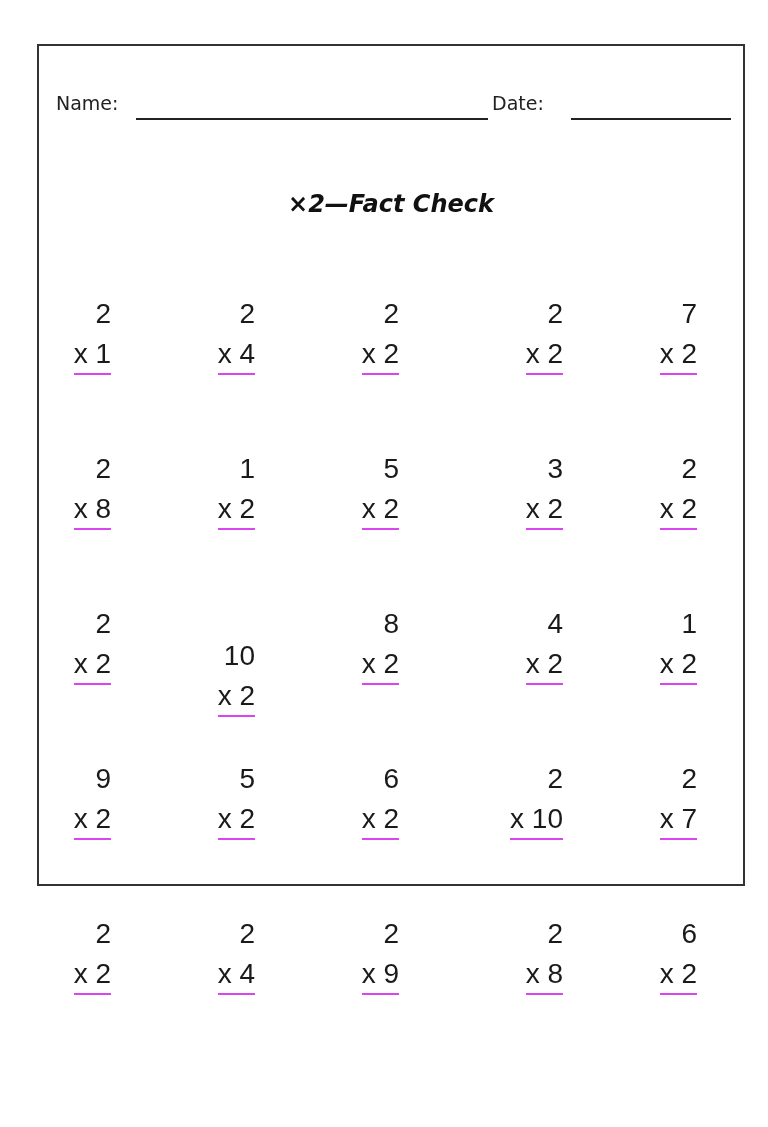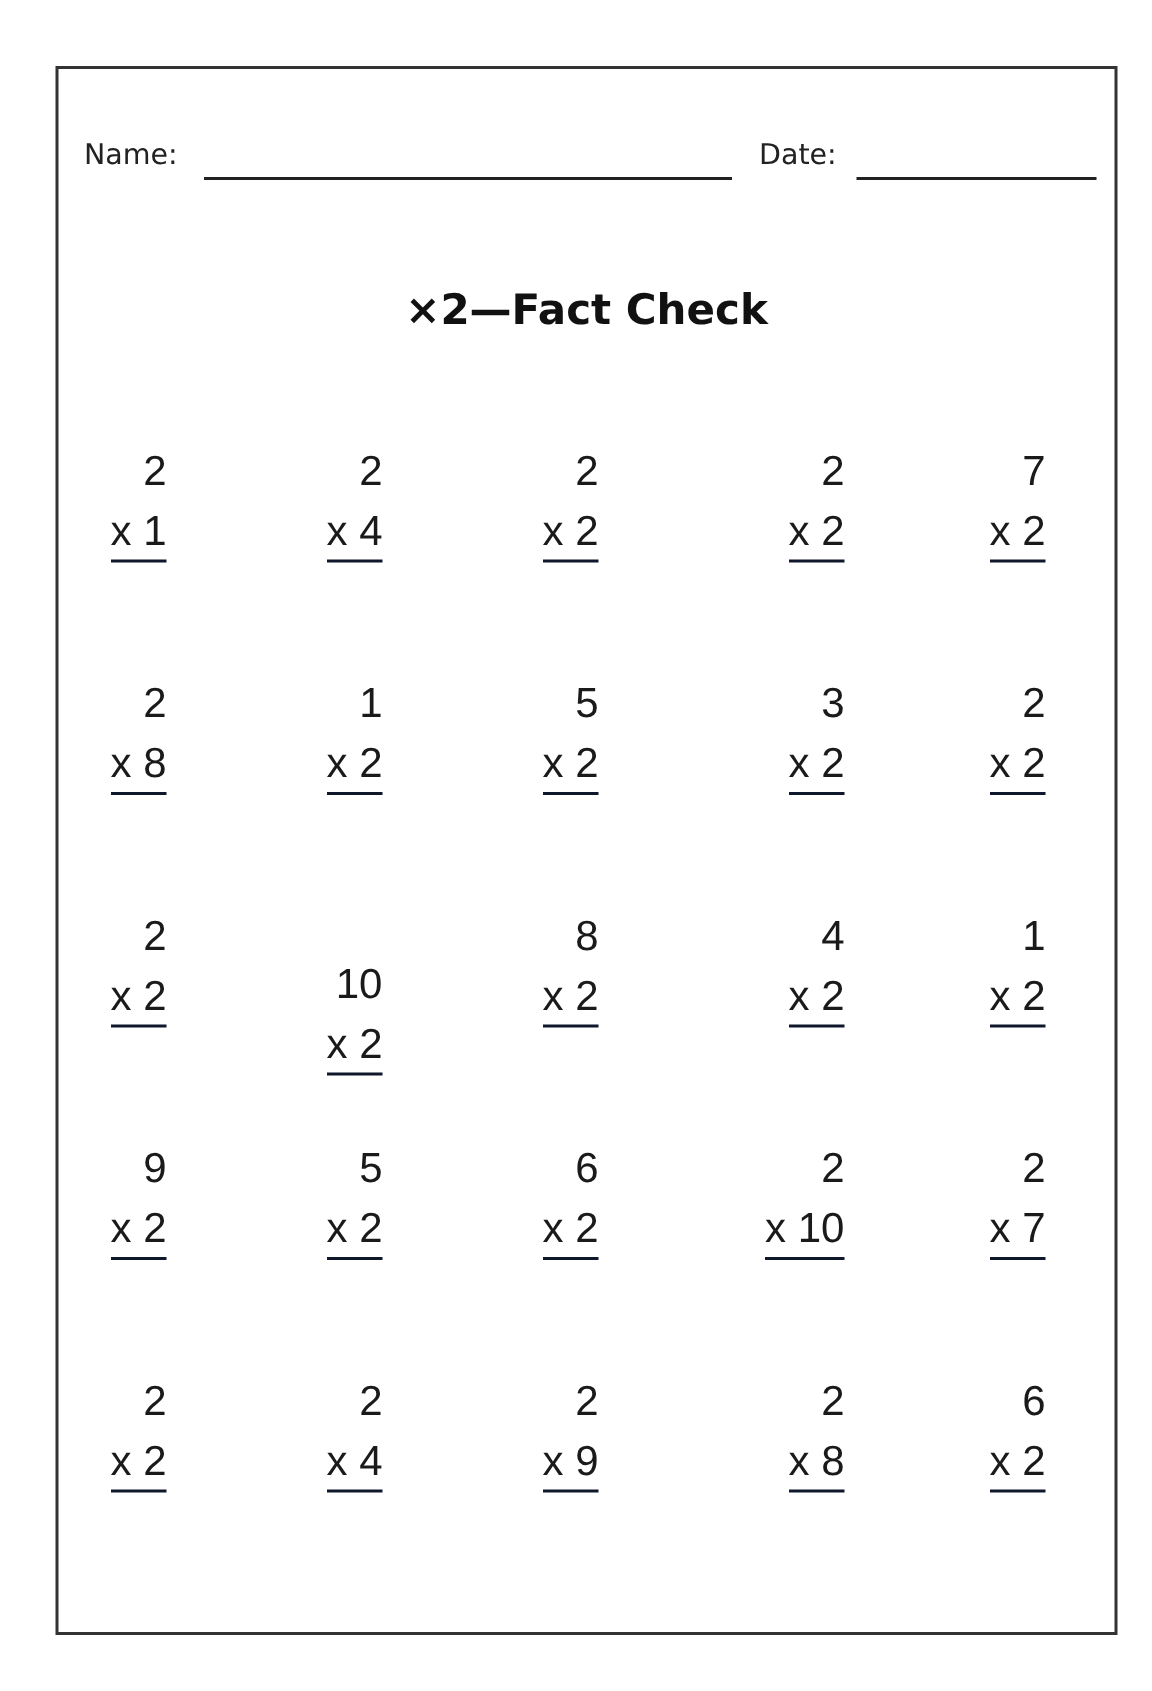--- a/index.html
+++ b/index.html
@@ -1,44 +1,44 @@
 <!DOCTYPE html>
 <html><head>
   <meta charset="utf-8">
   <style>
     html, body { margin: 0; padding: 0; background: #ffffff; }
     body { width: 768px; height: 1127px; position: relative; overflow: hidden; }
     .page {
-      position: absolute; left: 37px; top: 44px; width: 708px; height: 1046px;
+      position: absolute; left: 37px; top: 44px; width: 708px; height: 842px;
       border: 2px solid #333333; box-sizing: border-box; background: #ffffff;
     }
     .header {
       position: absolute; left: 17px; top: 46px; width: 680px; height: 30px;
       font-family: "DejaVu Sans", sans-serif; font-size: 19px; color: #222222;
     }
     .hdr-label { position: absolute; top: 0; }
     .hdr-line { position: absolute; top: 26px; height: 0; border-bottom: 2px solid #222222; }
     .title {
       position: absolute; left: 0; width: 100%; top: 144px; text-align: center;
-      font-family: "DejaVu Sans", sans-serif; font-weight: bold; font-size: 28px; color: #111111;
+      font-family: "DejaVu Sans", sans-serif; font-weight: bold; font-size: 24px; color: #111111; font-style: italic;
     }
     .problem {
       position: absolute; width: 80px; text-align: right;
       font-family: "Liberation Sans", sans-serif; font-size: 28px; color: #1a1a1a; line-height: 40px;
     }
-    .problem .bottom { display: inline-block; border-bottom: 2px solid #0f172a; line-height: 34px; padding-bottom: 2px; }
+    .problem .bottom { display: inline-block; border-bottom: 2px solid #d946ef; line-height: 34px; padding-bottom: 2px; }
   </style>
 </head>
 <body>
 
 <div class="page">
   <div class="header">
     <span class="hdr-label" style="left:0;">Name:</span>
     <div class="hdr-line" style="left:80px; width:352px;"></div>
-    <span class="hdr-label" style="left:450px;">Date:</span>
+    <span class="hdr-label" style="left:436px;">Date:</span>
     <div class="hdr-line" style="left:515px; width:160px;"></div>
   </div>
 
   <div class="title">×2—Fact Check</div>
 
   <div id="problems">
       <div class="problem" style="left: -8px; top: 248px;">
         <div>2</div>
         <div><span class="bottom">x 1</span></div>
       </div>

